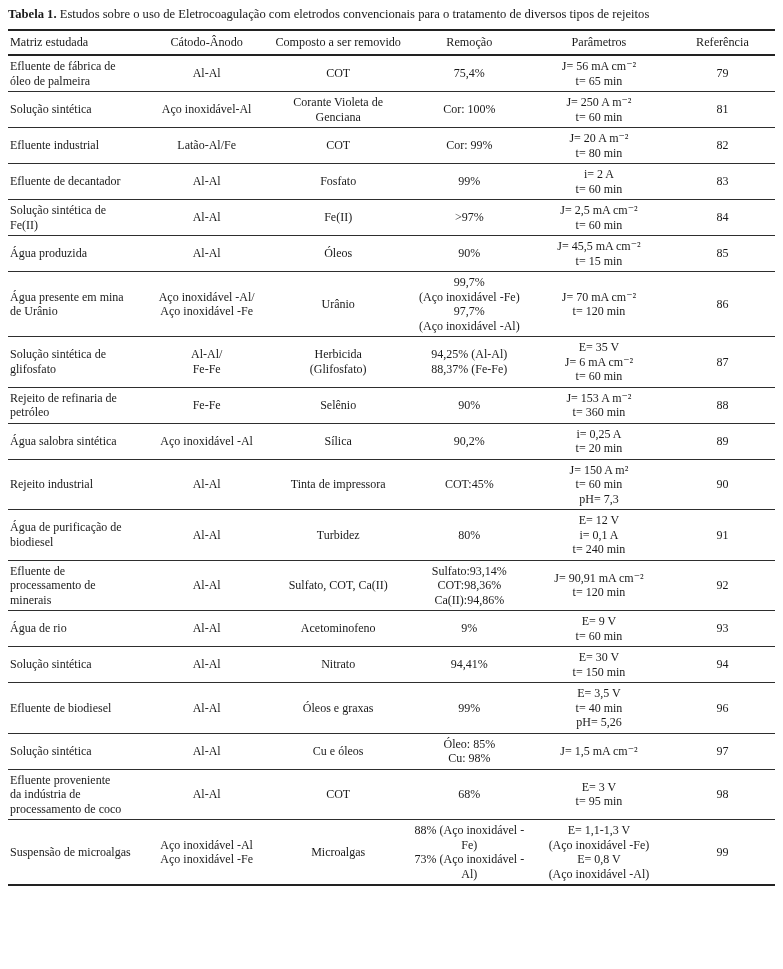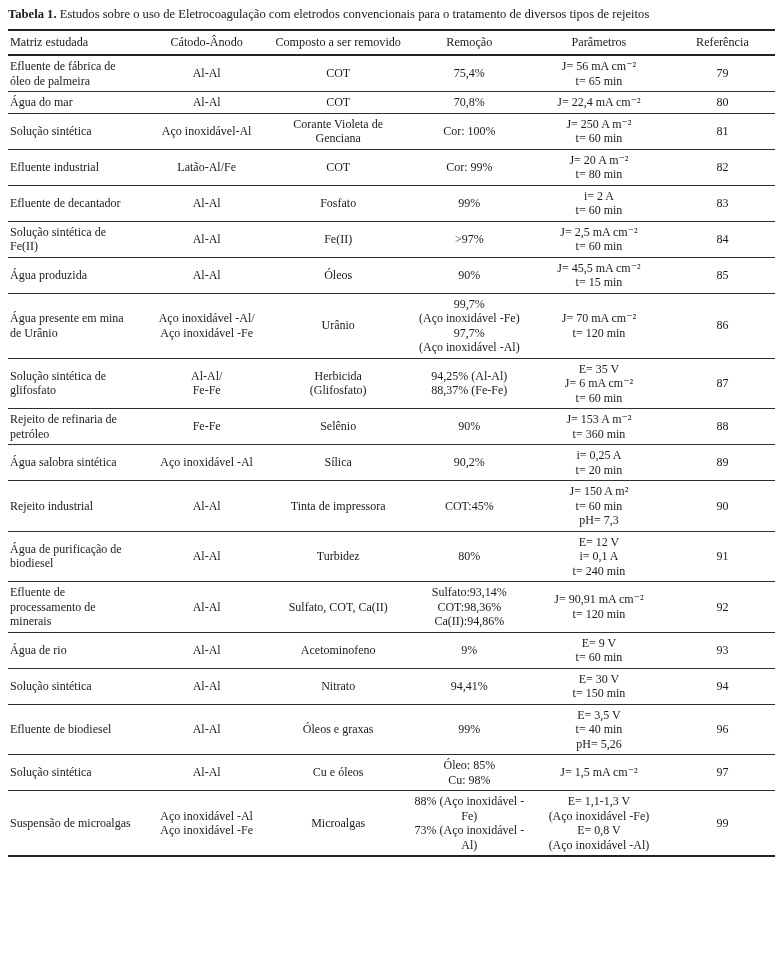--- a/index.html
+++ b/index.html
@@ -88,28 +88,20 @@
     <td class="cell-matriz">Efluente de fábrica de
 óleo de palmeira</td>
     <td>Al-Al</td>
     <td>COT</td>
     <td>75,4%</td>
     <td>J= 56 mA cm⁻²
 t= 65 min</td>
     <td>79</td>
   </tr>
 
-  <tr>
-    <td class="cell-matriz">Água do mar</td>
-    <td>Al-Al</td>
-    <td>COT</td>
-    <td>70,8%</td>
-    <td>J= 22,4 mA cm⁻²</td>
-    <td>80</td>
-  </tr>
 
   <tr>
     <td class="cell-matriz">Solução sintética</td>
     <td>Aço inoxidável-Al</td>
     <td>Corante Violeta de
 Genciana</td>
     <td>Cor: 100%</td>
     <td>J= 250 A m⁻²
 t= 60 min</td>
     <td>81</td>
@@ -279,20 +271,31 @@
   <tr>
     <td class="cell-matriz">Solução sintética</td>
     <td>Al-Al</td>
     <td>Cu e óleos</td>
     <td>Óleo: 85%
 Cu: 98%</td>
     <td>J= 1,5 mA cm⁻²</td>
     <td>97</td>
   </tr>
 
+  <tr>
+    <td class="cell-matriz">Efluente proveniente
+da indústria de
+processamento de coco</td>
+    <td>Al-Al</td>
+    <td>COT</td>
+    <td>68%</td>
+    <td>E= 3 V
+t= 95 min</td>
+    <td>98</td>
+  </tr>
 
   <tr>
     <td class="cell-matriz">Suspensão de microalgas</td>
     <td>Aço inoxidável -Al
 Aço inoxidável -Fe</td>
     <td>Microalgas</td>
     <td>88% (Aço inoxidável -Fe)
 73% (Aço inoxidável -Al)</td>
     <td>E= 1,1-1,3 V
 (Aço inoxidável -Fe)

